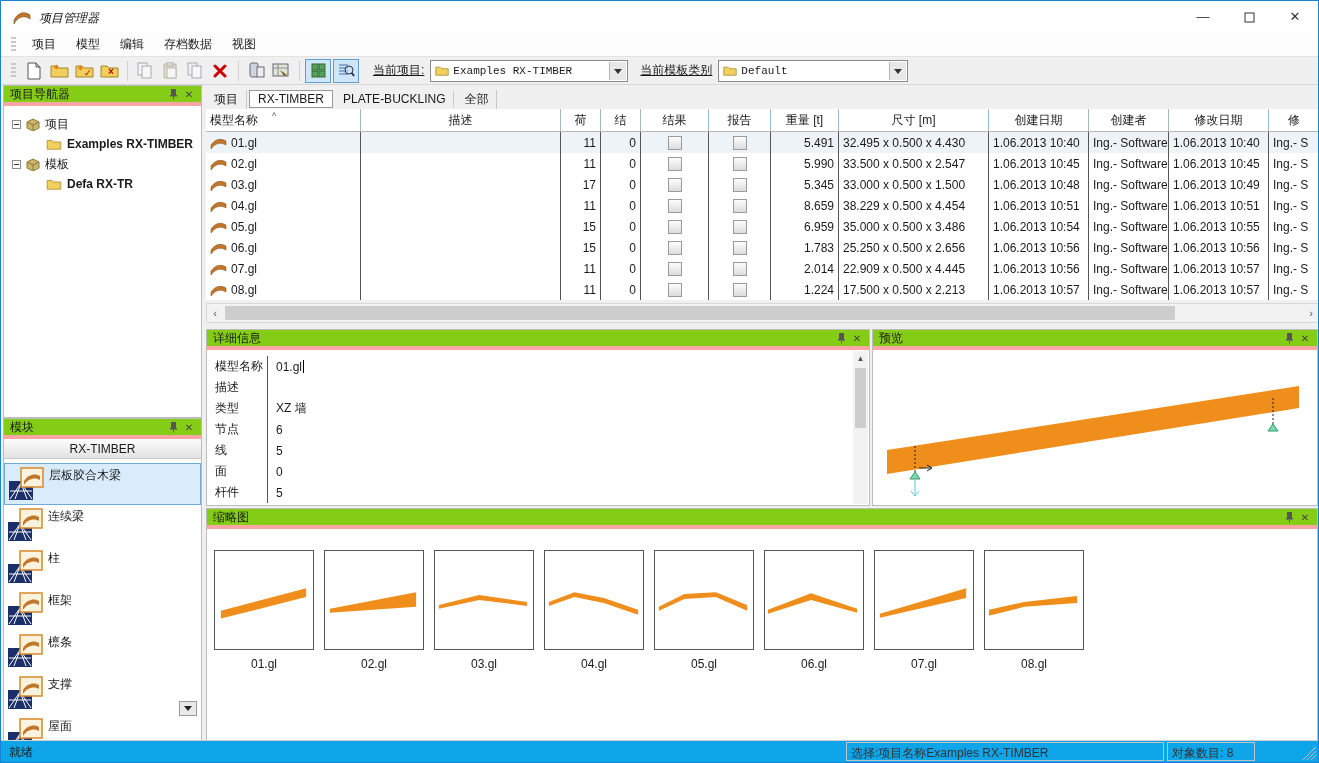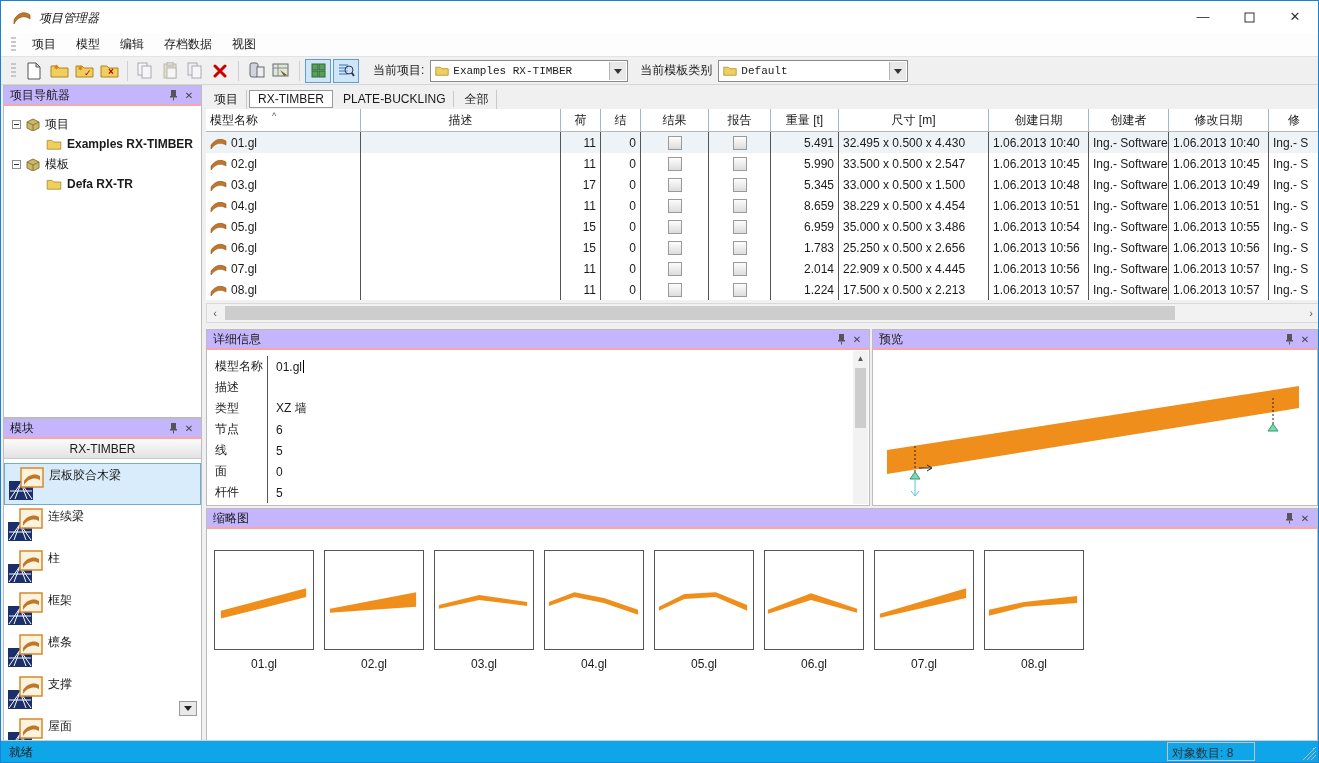--- a/index.html
+++ b/index.html
@@ -17,29 +17,29 @@
   .menubar { position:absolute; left:0; top:32px; width:100%; height:24px; background:#fdfdfd; border-bottom:1px solid #e3e3e3; display:flex; align-items:center; padding-left:10px; }
   .grip { width:5px; height:16px; margin-right:6px; background:repeating-linear-gradient(to bottom,#c8c8c8 0 2px,transparent 2px 4px); }
   .menu-item { padding:3px 10px; }
 
   
   .toolbar { position:absolute; left:0; top:56px; width:100%; height:28px; background:#f0f0f0; border-bottom:1px solid #d6d6d6; display:flex; align-items:center; padding-left:10px; }
   .tbtn { width:24px; height:24px; display:flex; align-items:center; justify-content:center; margin-right:1px; }
   .tbtn.disabled { opacity:.45; }
   .tsep { width:1px; height:20px; background:#cfcfcf; margin:0 5px; }
   .toggle { width:26px; height:24px; display:flex; align-items:center; justify-content:center; background:#cfe6f8; border:1px solid #5f9fd0; margin-right:2px; }
-  .tlabel { margin:0 6px 0 12px; }
+  .tlabel { margin:0 6px 0 12px;text-decoration:underline; }
   .combo { height:22px; background:#fff; border:1px solid #8a8a8a; display:flex; align-items:center; position:relative; padding-left:4px; }
   .combo .cval { font-family:"Liberation Mono","DejaVu Sans Mono",monospace; font-size:11px; margin-left:4px; }
   .combo .arrow { position:absolute; right:1px; top:1px; bottom:1px; width:17px; background:#e8e8e8; border-left:1px solid #b5b5b5; display:flex; align-items:center; justify-content:center; }
   .combo .arrow:after { content:""; border:4px solid transparent; border-top:5px solid #333; margin-top:5px; }
 
   
   .panel { position:absolute; background:#fff; border:1px solid #bcbcbc; }
-  .phead { height:20px; background:#c4b5fd; border-bottom:2px solid #fca5a5; display:flex; align-items:center; padding:0 4px 0 6px; }
+  .phead { height:20px; background:#84cc16; border-bottom:4px solid #fca5a5; display:flex; align-items:center; padding:0 4px 0 6px; }
   .phead .ptitle { flex:1; }
   .picon { width:16px; height:14px; display:flex; align-items:center; justify-content:center; color:#444; font-size:10px; }
 
   
   .tree { padding:8px 0 0 8px; }
   .tnode { display:flex; align-items:center; height:20px; }
   .expander { width:9px; height:9px; border:1px solid #8c8c8c; background:#fff; position:relative; margin-right:5px; }
   .expander:after { content:""; position:absolute; left:1px; right:1px; top:3px; height:1px; background:#333; }
   .tnode .lbl { margin-left:5px; }
   .tchild { margin-left:34px; font-weight:bold; }
@@ -718,16 +718,17 @@
     <svg class="box" viewBox="0 0 100 100">
       <polygon fill="#EF8E1B" points="4,60 40,52 94,46 94,53 40,57 4,66"></polygon>
     </svg>
     <div class="tlab">08.gl</div>
   </div>
 </div>
   </div>
 
   <div class="statusbar">
     <span class="st-ready">就绪</span>
+    <span class="st-sel">选择:项目名称Examples RX-TIMBER</span>
     <span class="st-obj">对象数目: 8</span>
     <span class="st-grip"></span>
   </div>
 </div>
 
 </body></html>

